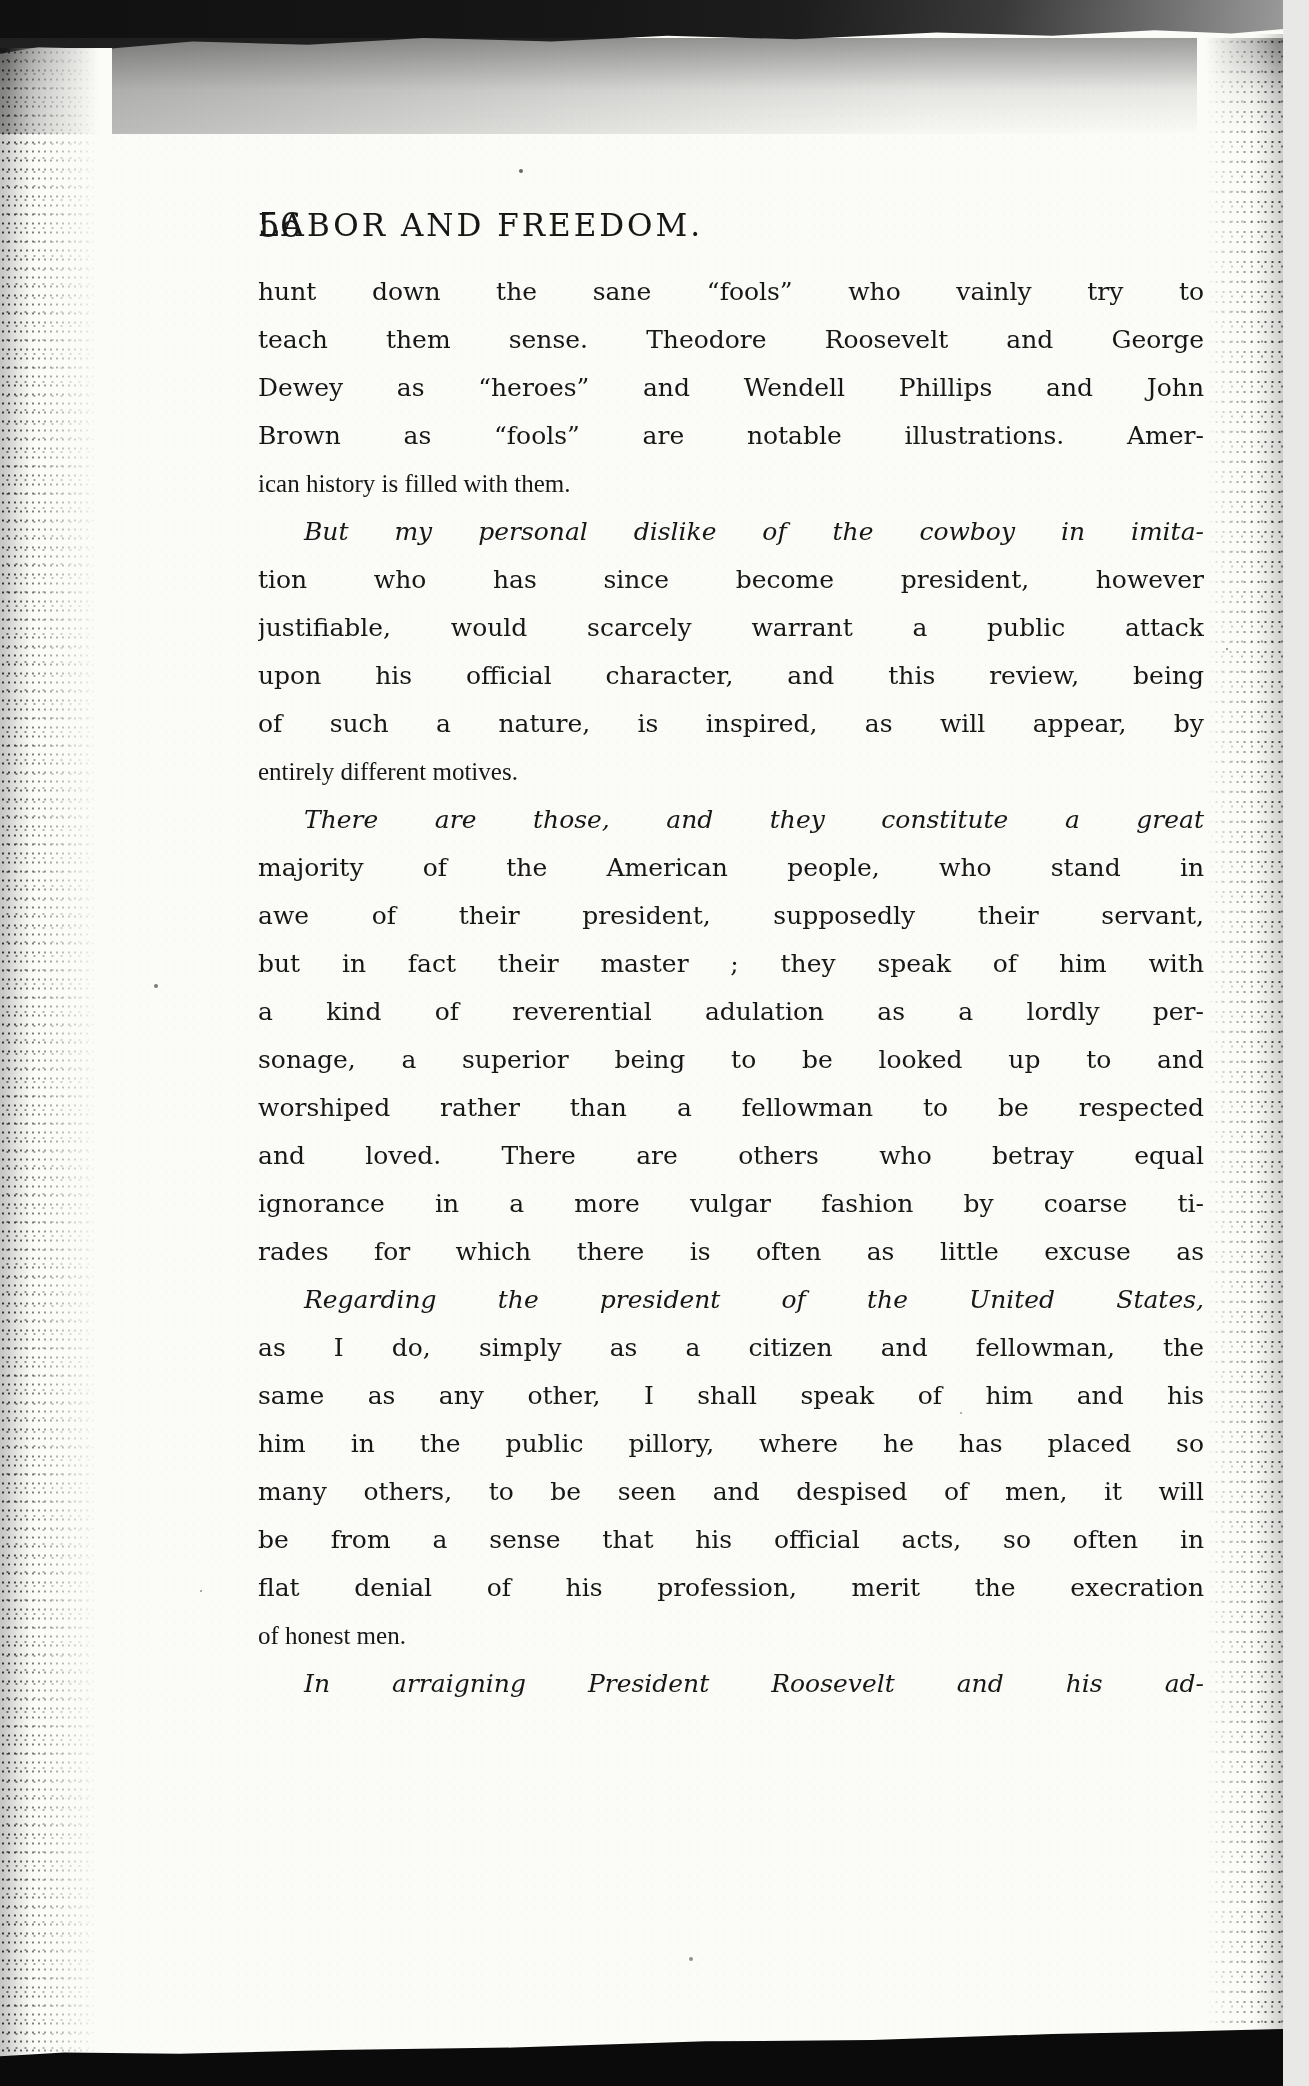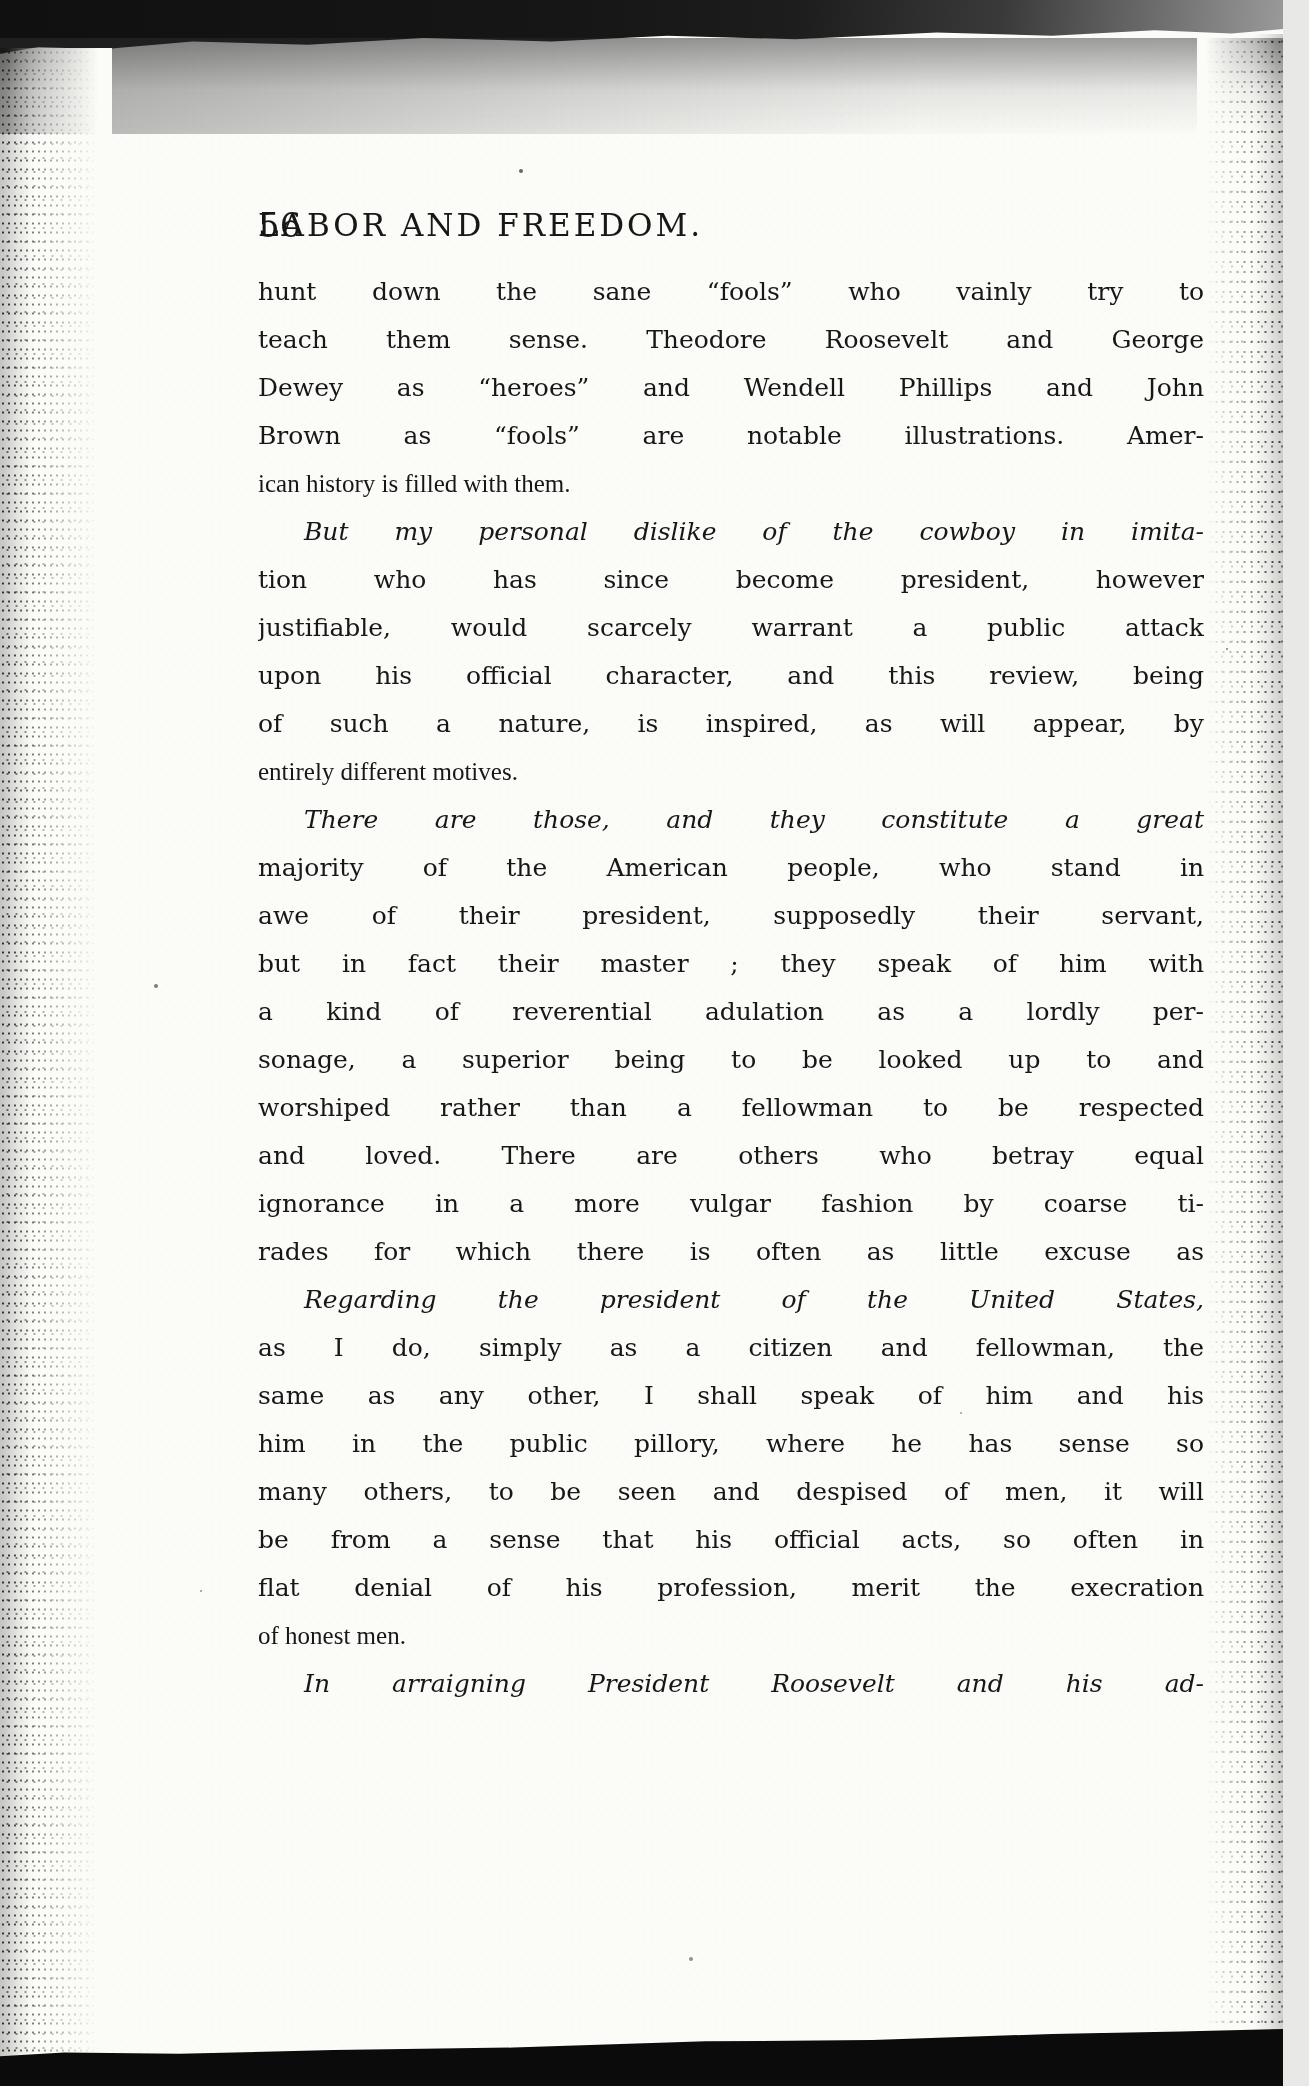--- a/index.html
+++ b/index.html
@@ -154,21 +154,21 @@
       <div class="line">worshiped rather than a fellowman to be respected</div>
       <div class="line">and loved. There are others who betray equal</div>
       <div class="line">ignorance in a more vulgar fashion by coarse ti-</div>
       <div class="line">rades for which there is often as little excuse as</div>
     </div>
 
     <div class="para">
       <div class="line indent">Regarding the president of the United States,</div>
       <div class="line">as I do, simply as a citizen and fellowman, the</div>
       <div class="line">same as any other, I shall speak of him and his</div>
-      <div class="line">him in the public pillory, where he has sense so</div>
+      <div class="line">him in the public pillory, where he has placed so</div>
       <div class="line">many others, to be seen and despised of men, it will</div>
       <div class="line">be from a sense that his official acts, so often in</div>
       <div class="line">flat denial of his profession, merit the execration</div>
       <div class="line last">of honest men.</div>
     </div>
 
     <div class="para">
       <div class="line indent">In arraigning President Roosevelt and his ad-</div>
     </div>
 

